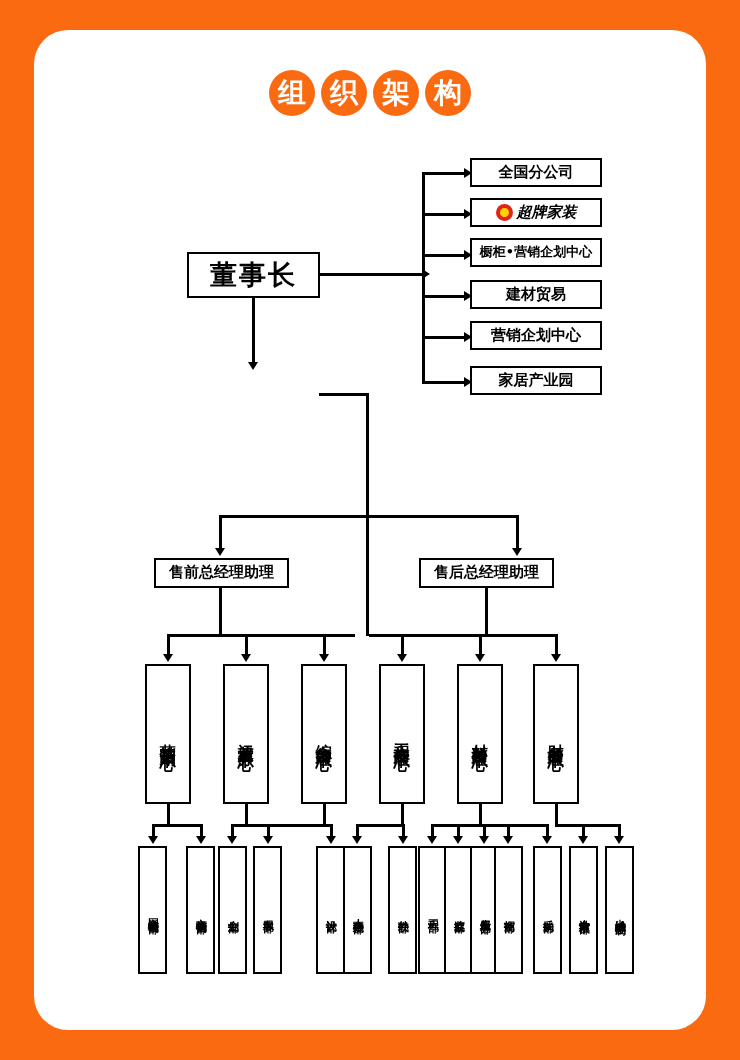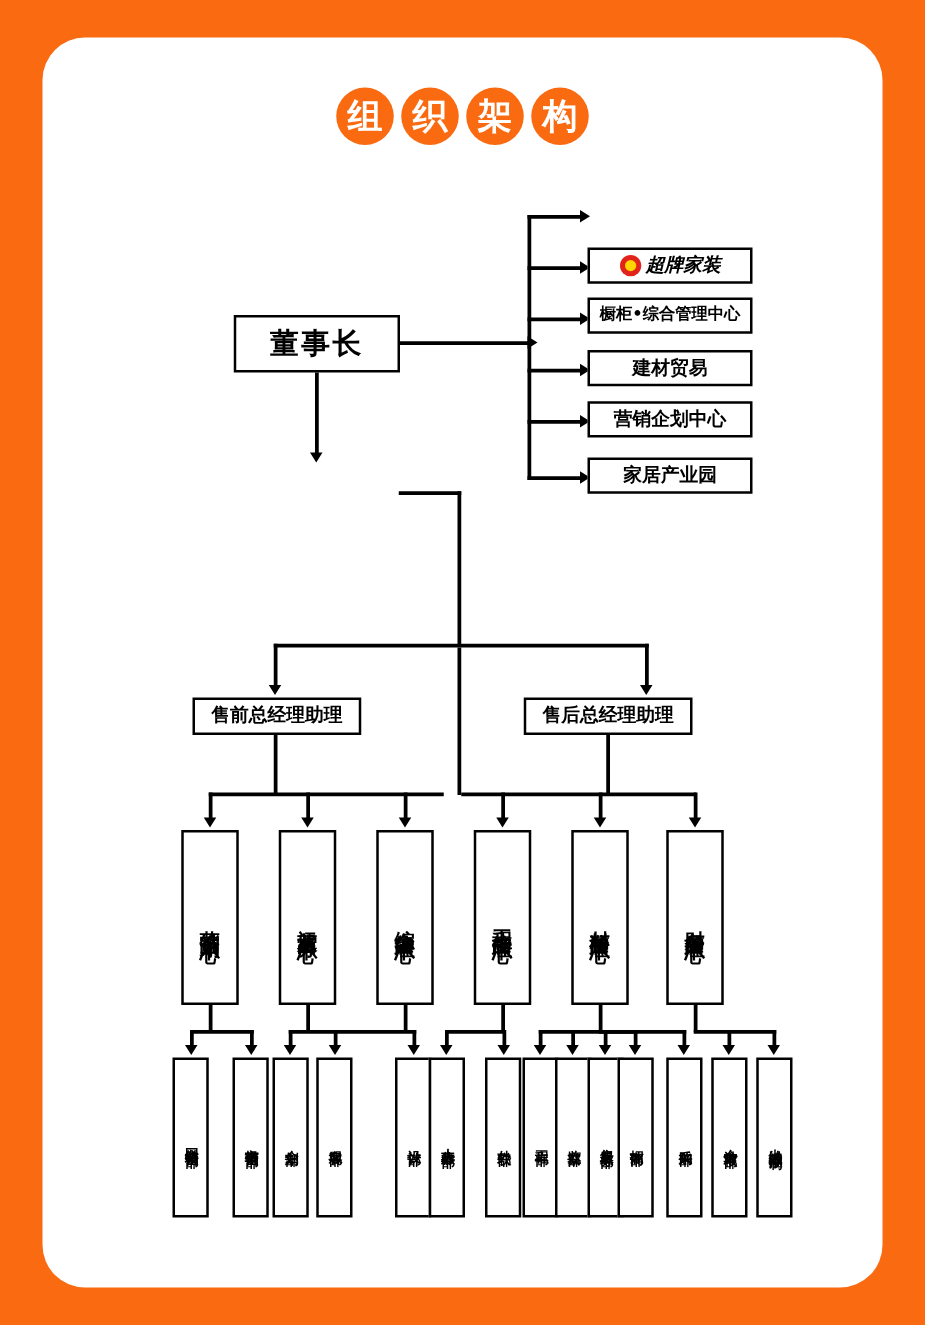--- a/index.html
+++ b/index.html
@@ -60,21 +60,21 @@
     background: #ffffff;
     display: flex;
     align-items: center;
     justify-content: center;
     text-align: center;
     color: #000000;
     font-weight: bold;
     line-height: 1.15;
   }
   .chairman {
-    font-size: 23px;
+    font-size: 27px;
     letter-spacing: 2px;
   }
   .branch {
     font-size: 15px;
     font-weight: bold;
   }
   .gm {
     font-size: 14px;
     font-weight: bold;
     line-height: 1.35;
@@ -184,29 +184,30 @@
 
     <div class="ln" style="left:388px; top:265px; width:44px; height:3px;"></div>
     <div class="arrow-r" style="left:430px; top:261px;"></div>
 
     <div class="ln" style="left:388px; top:306px; width:44px; height:3px;"></div>
     <div class="arrow-r" style="left:430px; top:302px;"></div>
 
     <div class="ln" style="left:388px; top:351px; width:44px; height:3px;"></div>
     <div class="arrow-r" style="left:430px; top:347px;"></div>
 
+    <div class="box branch" style="left:436px; top:128px; width:132px; height:29px;">全国分公司</div>
 
     <div class="box branch" style="left:436px; top:168px; width:132px; height:29px;">
       <span class="brand-inner">
         <span class="brand-logo"></span>
         <span class="brand-text">超牌家装</span>
       </span>
     </div>
 
-    <div class="box branch" style="left:436px; top:208px; width:132px; height:29px; font-size:13px;">橱柜•综合管理中心</div>
+    <div class="box branch" style="left:436px; top:208px; width:132px; height:29px; font-size:13px;">橱柜•营销企划中心</div>
 
     <div class="box branch" style="left:436px; top:250px; width:132px; height:29px;">建材贸易</div>
 
     <div class="box branch" style="left:436px; top:291px; width:132px; height:29px;">营销企划中心</div>
 
     <div class="box branch" style="left:436px; top:336px; width:132px; height:29px;text-align:right;">家居产业园</div>
 
     <div class="ln" style="left:218px; top:268px; width:3px; height:66px;"></div>
     <div class="arrow-d" style="left:214px; top:332px;"></div>
 

